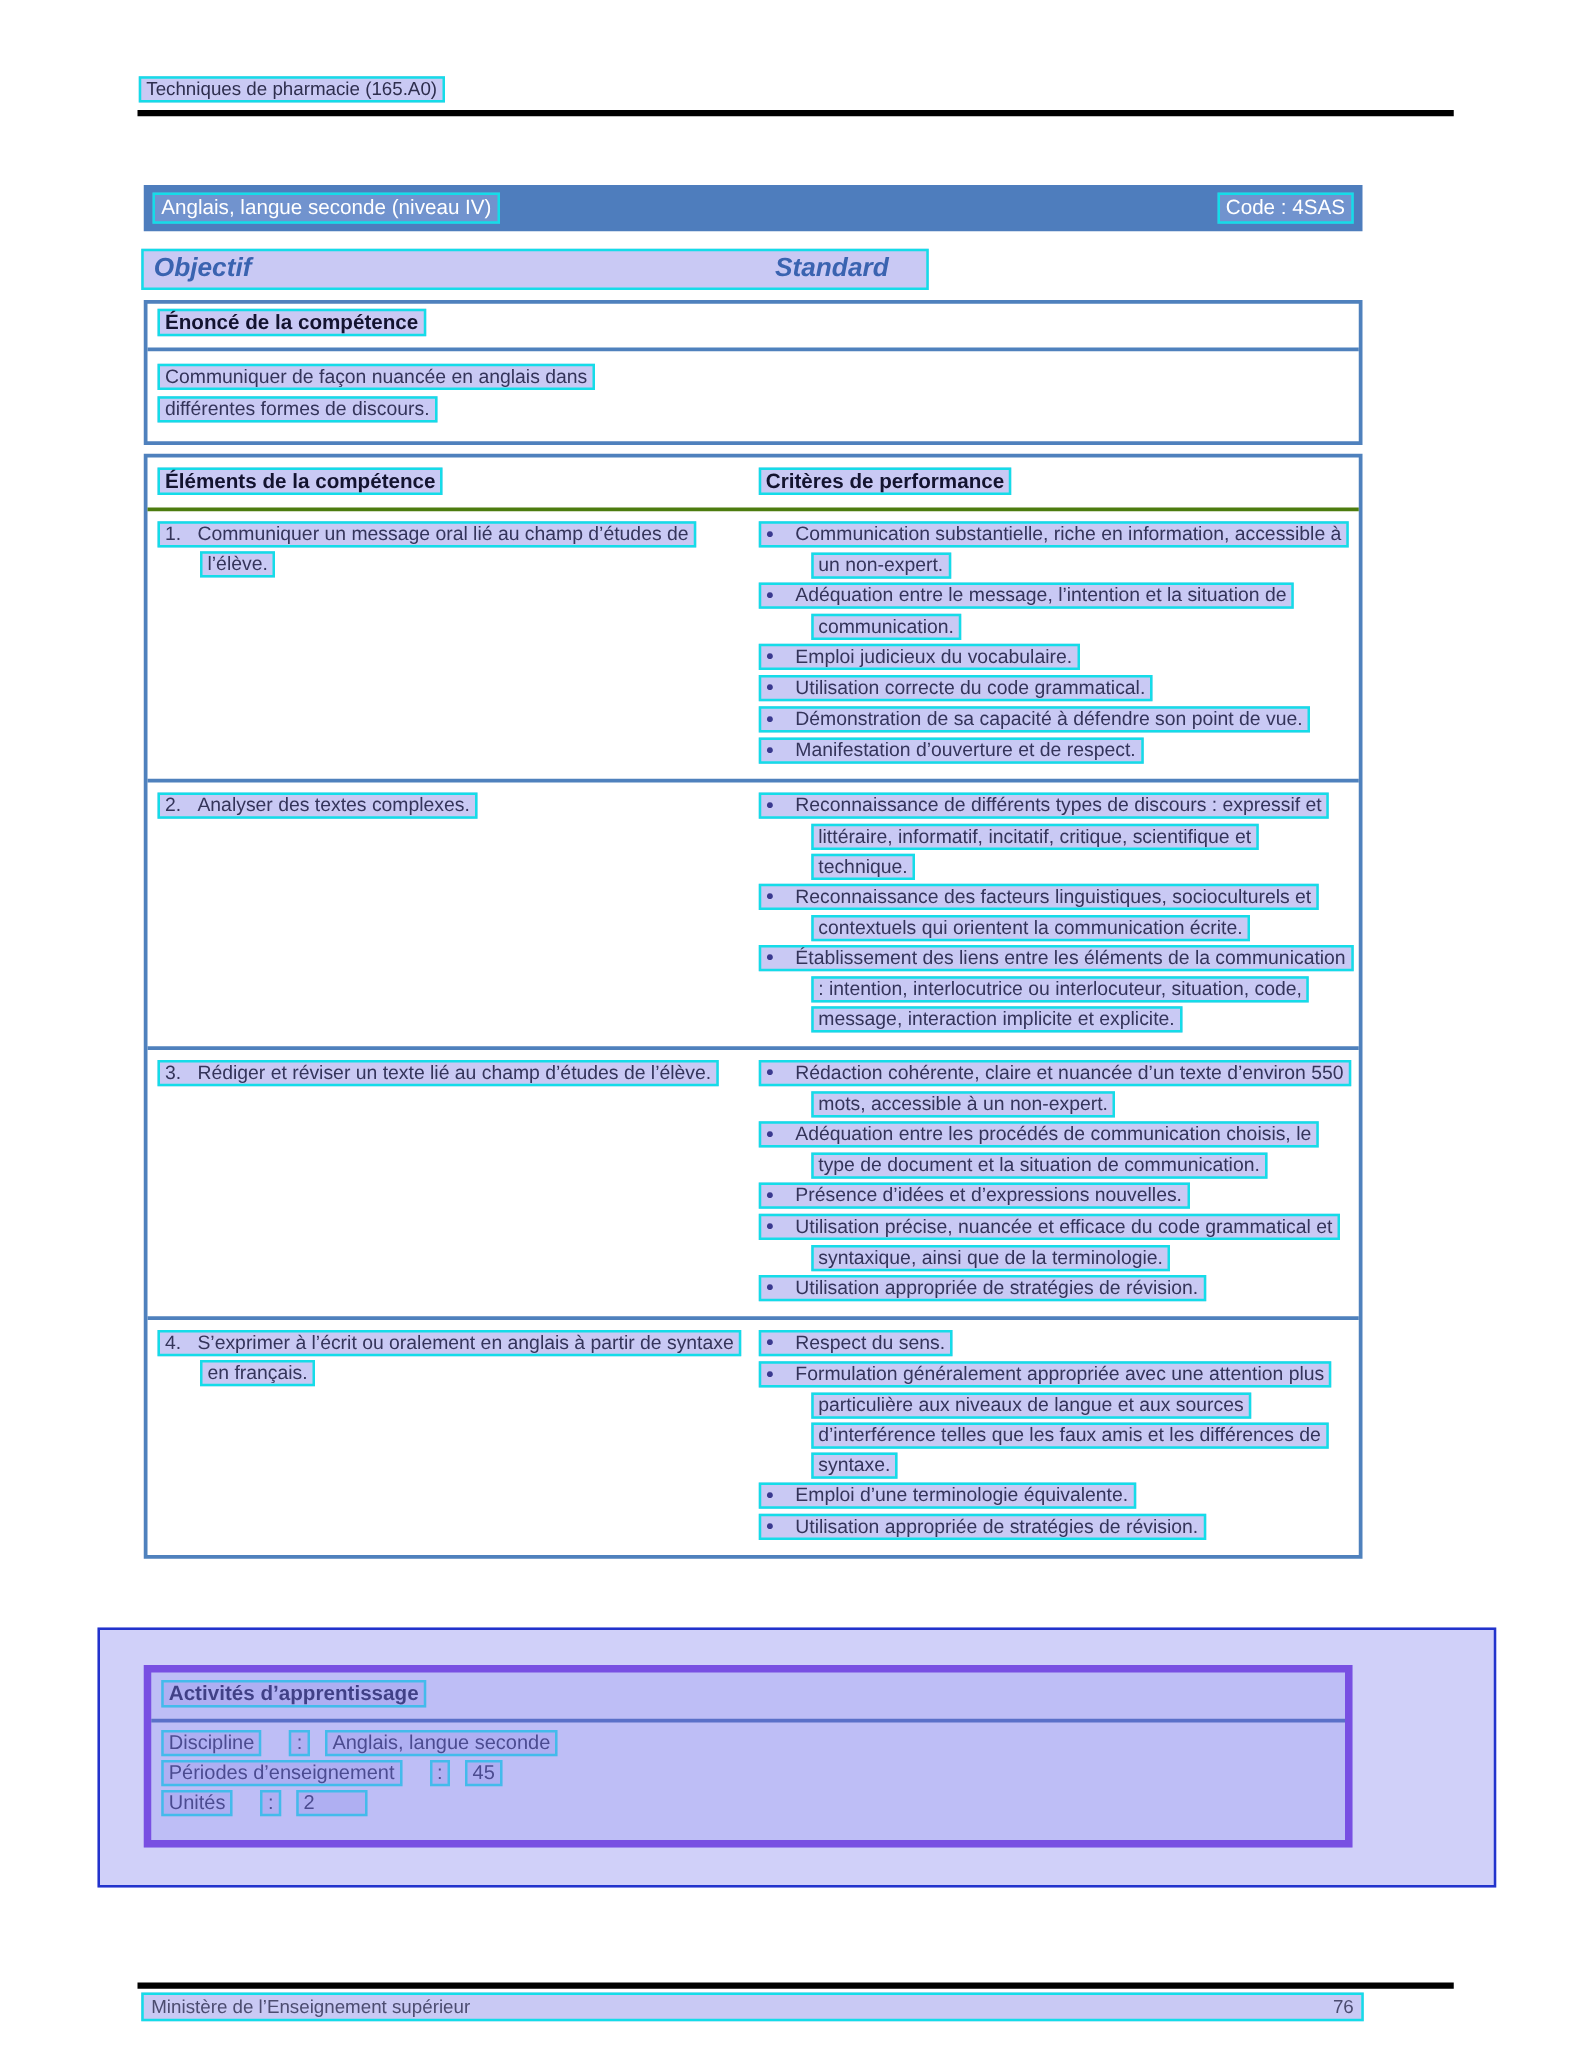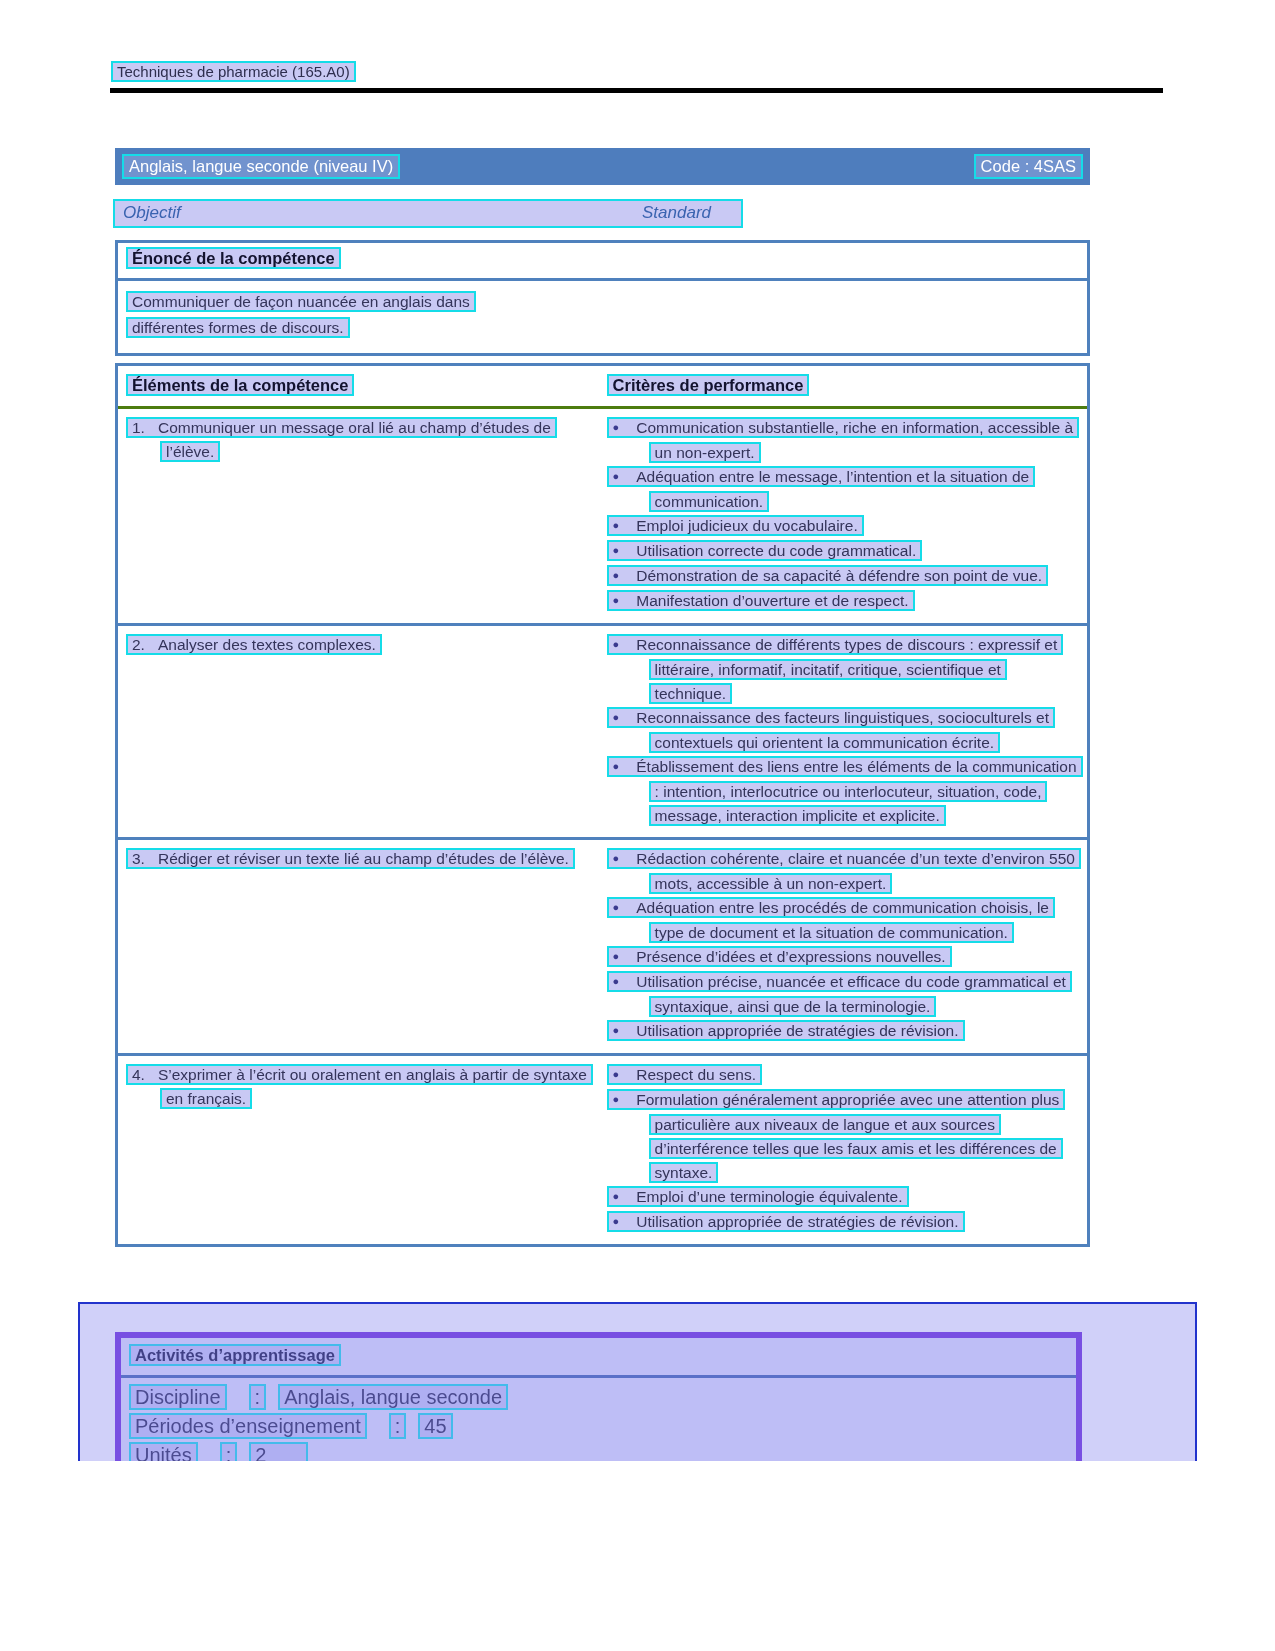--- a/index.html
+++ b/index.html
@@ -1,18 +1,18 @@
 <!DOCTYPE html>
 <html><head>
 <meta charset="utf-8">
 <style>
   * { margin:0; padding:0; box-sizing:border-box; }
   html,body { background:#ffffff; }
   .page {
-    position:relative; width:1275px; height:1461px; background:#fff;
+    position:relative; width:1275px; height:1651px; background:#fff;
     font-family:"Liberation Sans", sans-serif; color:#34345a; overflow:hidden;
   }
   
   .hl {
     background:#c9c9f4; border:2px solid #15dce8; padding:0 4px;
     -webkit-box-decoration-break:clone; box-decoration-break:clone;
   }
   .doc-header { position:absolute; top:63px; left:111px; font-size:15px; color:#2e2e4e; }
   .rule-top { position:absolute; top:88px; left:110px; width:1053px; height:5px; background:#000; }
   .rule-bottom { position:absolute; top:1586px; left:110px; width:1053px; height:5px; background:#000; }
@@ -21,21 +21,21 @@
     position:absolute; top:148px; left:115px; width:975px; height:37px;
     background:#4e7dbd; display:flex; align-items:center; justify-content:space-between;
     padding:0 7px; color:#ffffff; font-size:16.5px;
   }
   .bar-hl { background:rgba(205,205,250,0.28); border:2px solid #15dce8; padding:1px 5px; }
 
   .obj-row { position:absolute; top:199px; left:113px; width:630px; }
   .heading-box {
     display:flex; justify-content:space-between; align-items:center;
     background:#c9c9f4; border:2px solid #15dce8; padding:2px 30px 3px 8px;
-    font-size:17px; font-weight:normal; font-style:italic; color:#3a63b0;
+    font-size:21px; font-weight:bold; font-style:italic; color:#3a63b0;
   }
 
   .tbl { position:absolute; left:115px; width:975px; border:3px solid #4f81bd; background:#fff; }
   .tbl1 { top:240px; }
   .tbl1 .thead { padding:6px 8px 10px; border-bottom:3px solid #4f81bd; }
   .tbl1 .tbody { padding:8px 8px 12px; width:60%; font-size:15.5px; line-height:25px; }
   .bold-head { font-weight:bold; font-size:16.5px; color:#13132f; }
   .line { display:block; margin-bottom:1px; }
 
   .tbl2 { top:363px; }
@@ -50,21 +50,21 @@
   ul.crit { list-style:none; }
   ul.crit li { padding-left:42px; text-indent:-42px; }
   .blt { color:#3a3a8f; font-size:11px; margin-right:17px; position:relative; top:-2px; }
 
   .activites {
     position:absolute; top:1332px; left:115px; width:967px;
     border:6px solid #6d28d9; background:rgba(95,95,225,0.18);
   }
   .act-head { padding:8px 8px 10px; border-bottom:3px solid #3b5fae; }
   .act-head .hl { color:#101040; }
-  .act-body { padding:8px 8px 14px; font-size:20px; color:#222250; }
+  .act-body { padding:8px 8px 14px; font-size:16px; color:#222250; }
   .act-row { margin-bottom:6px; }
   .act-sep { margin:0 12px 0 22px; }
   .act-val-wide { padding-right:40px; }
 
   .overlay {
     position:absolute; top:1302px; left:78px; width:1119px; height:208px;
     background:rgba(138,138,240,0.40); border:2px solid #2233cc;
     z-index:5; pointer-events:none;
   }
 

